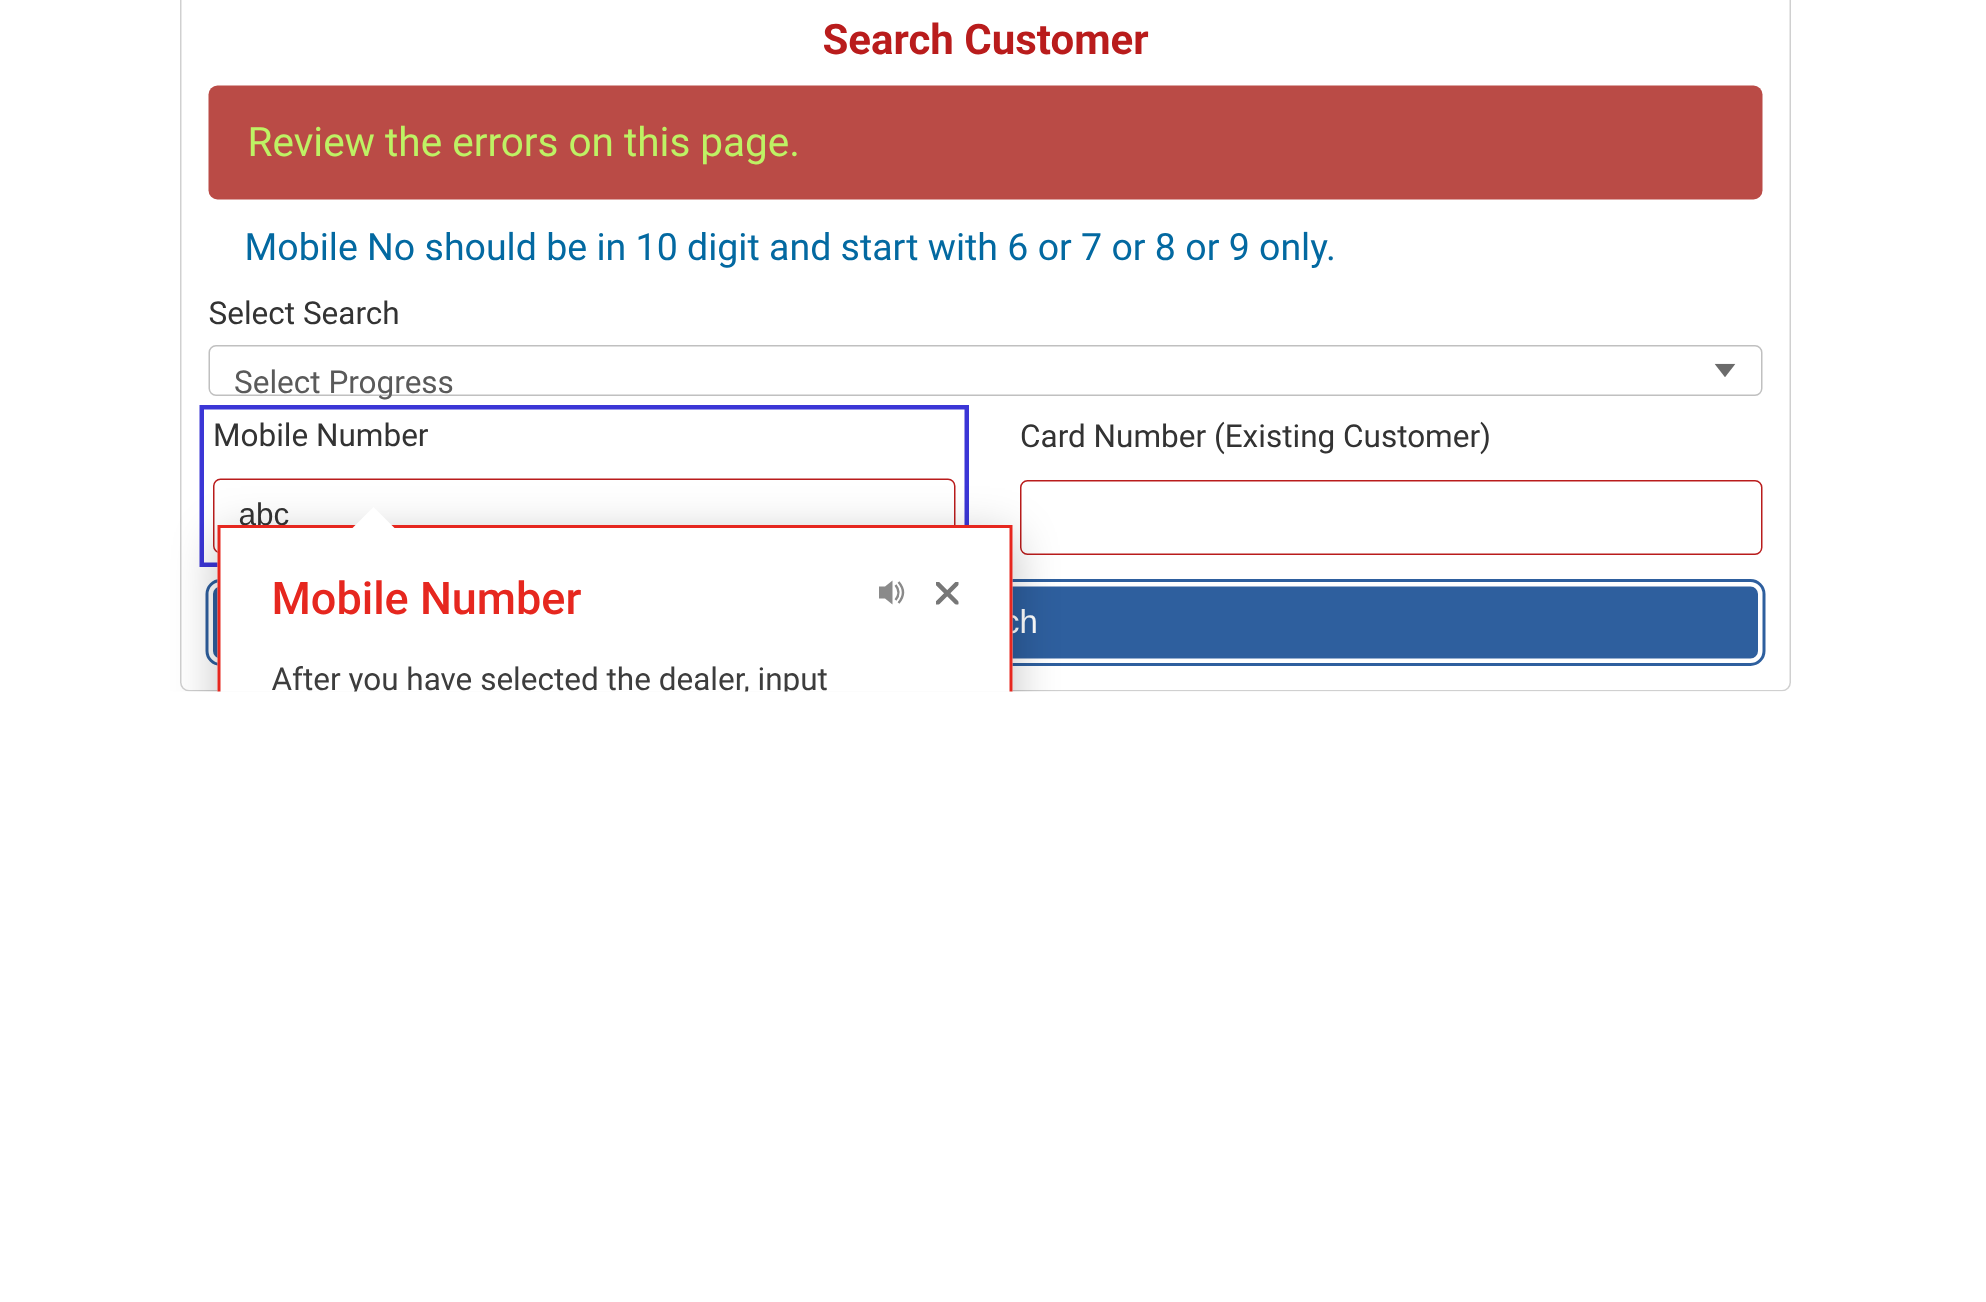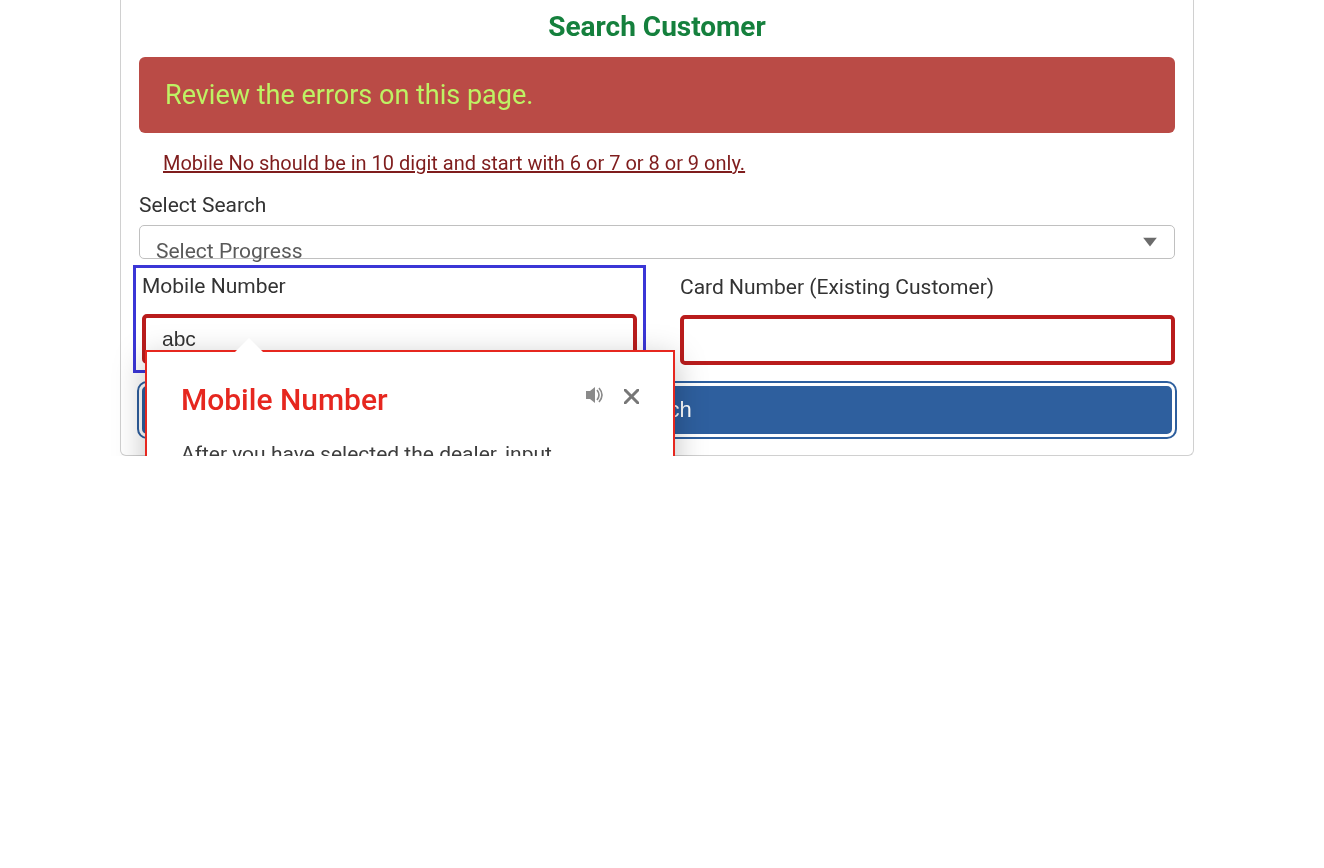--- a/index.html
+++ b/index.html
@@ -21,38 +21,37 @@
       padding: 18px;
       position: relative;
       border-top: none;
       border-top-left-radius: 0;
       border-top-right-radius: 0;
     }
     .page-title {
       text-align: center;
       font-size: 28px;
       font-weight: 700;
-      color: #15803d;
+      color: #b91c1c;
       margin-bottom: 14px;
       margin-top: -8px;
     }
     .alert-error {
       background: #ba4b46;
       color: #bef264;
       padding: 22px 26px;
       border-radius: 6px;
       font-size: 27px;
       margin-bottom: 18px;
     }
     .validation-error {
-      color: #7f1d1d;
-      font-size: 20px;
+      color: #0369a1;
+      font-size: 25px;
       margin-left: 24px;
       margin-bottom: 18px;
-      text-decoration: underline;
     }
     .form-label {
       font-size: 21px;
       color: #333;
       margin-bottom: 8px;
       display: block;
     }
     .select-wrapper {
       position: relative;
       width: 100%;
@@ -90,21 +89,21 @@
     .highlight-box {
       border: 3px solid #3b36d6;
       padding: 2px 6px 6px 6px;
       margin: -2px -6px -6px -6px;
       flex: 1;
       padding-top: 6px;
     }
     .text-input {
       width: 100%;
       height: 50px;
-      border: 4px solid #b91c1c;
+      border: 1px solid #b91c1c;
       border-radius: 5px;
       padding: 0 16px;
       font-size: 21px;
       color: #333;
       background: #fff;
       margin-top: 8px;
     }
     .search-button {
       width: 100%;
       height: 54px;

